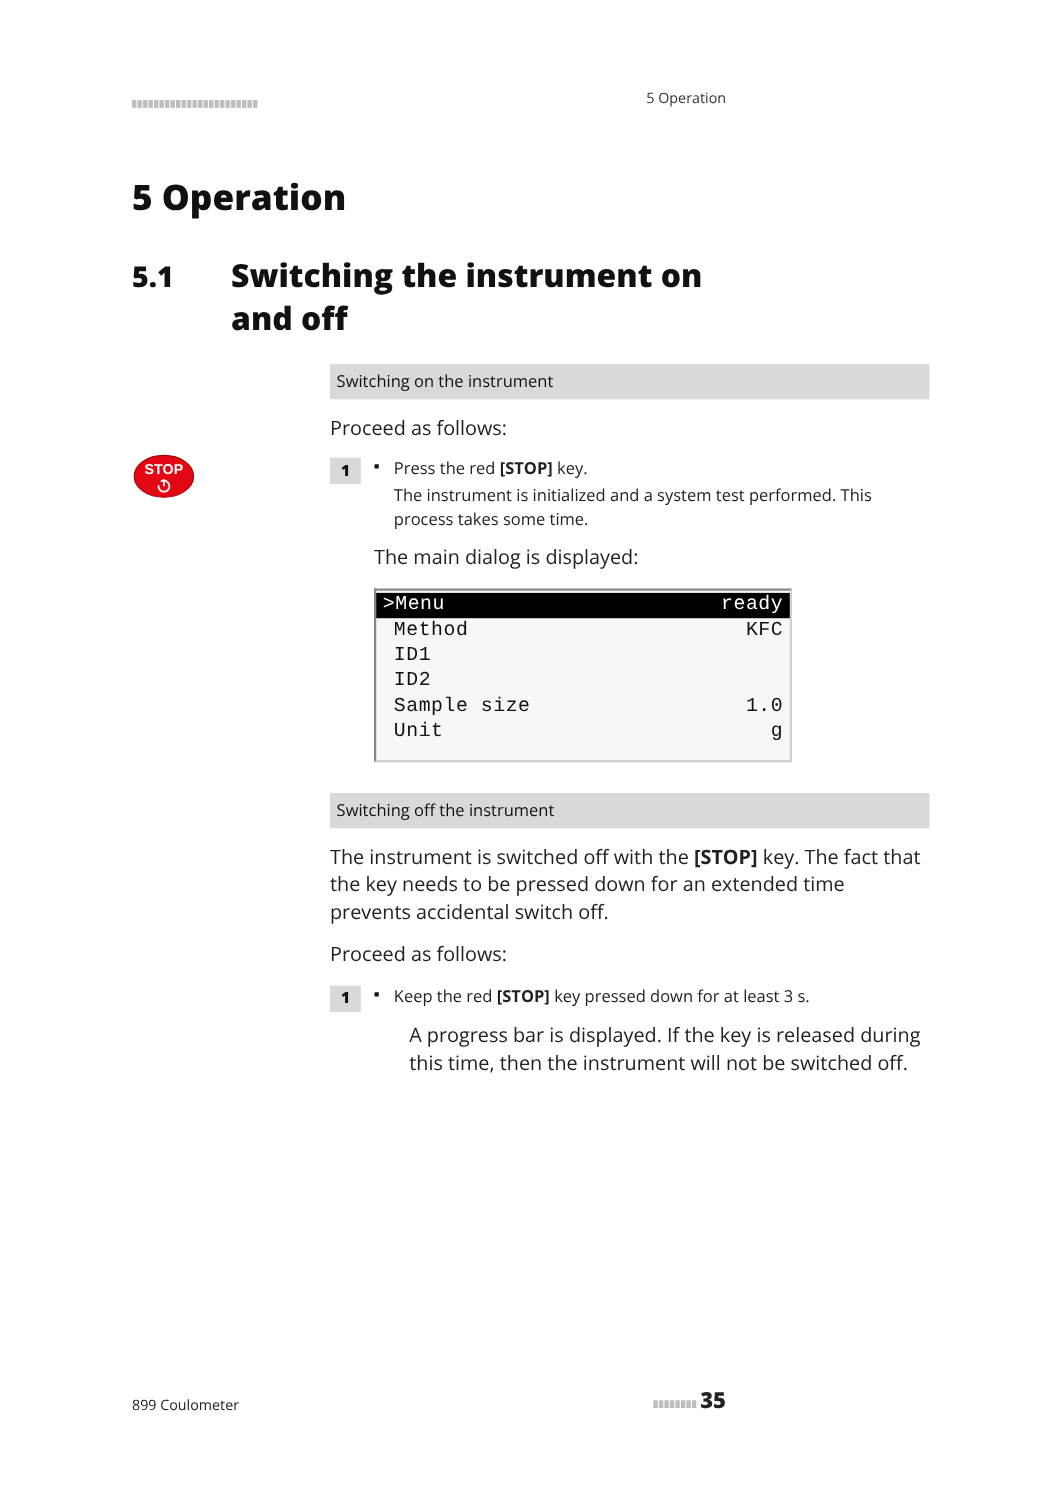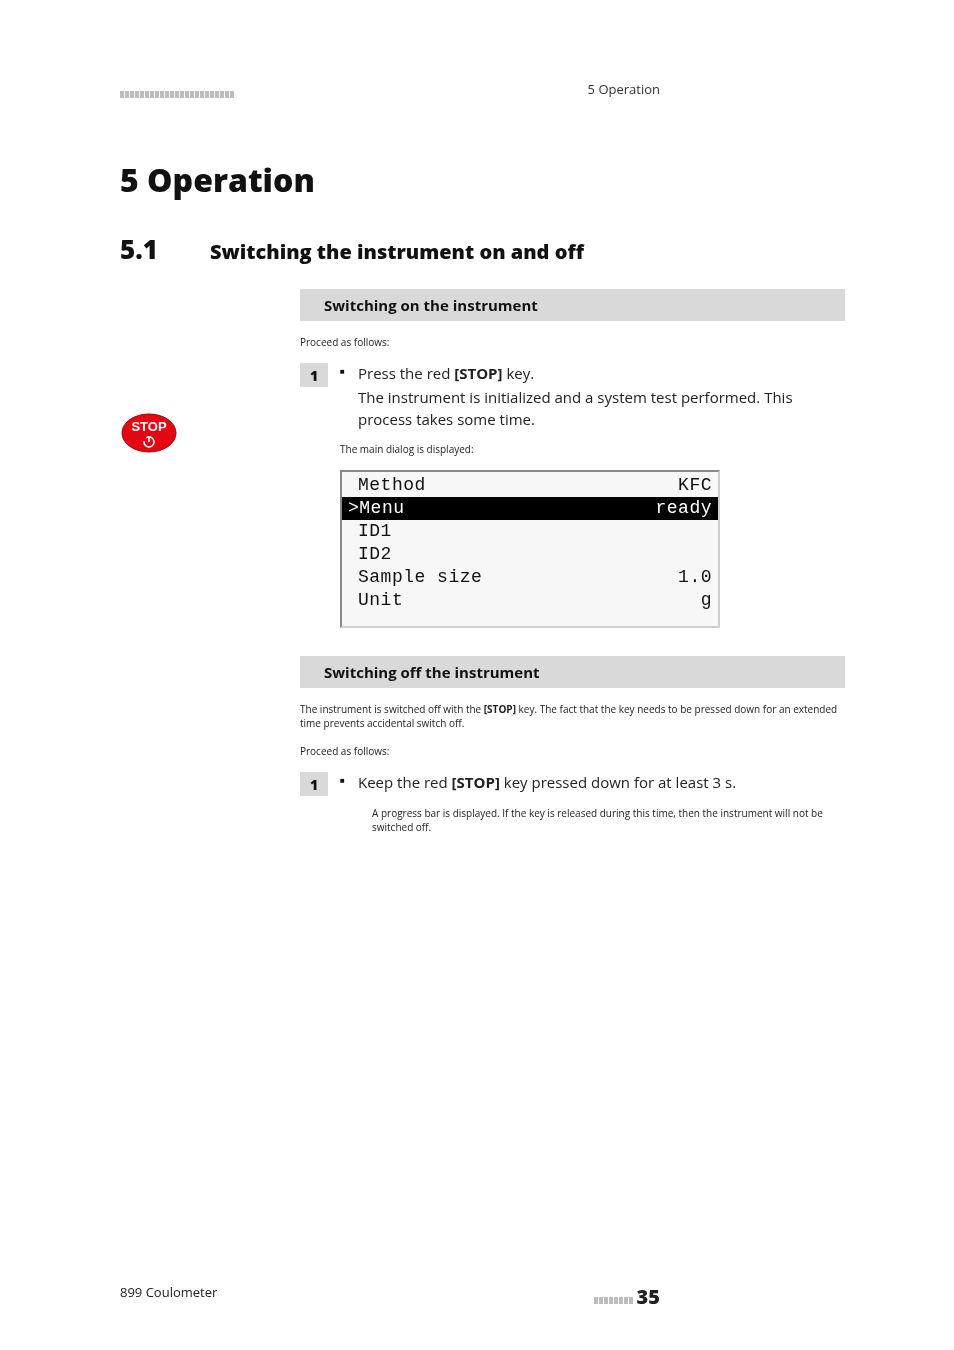--- a/index.html
+++ b/index.html
@@ -5,36 +5,36 @@
   * { box-sizing: border-box; margin: 0; padding: 0; }
   html, body { width: 954px; height: 1350px; background: #fff; font-family: "Segoe UI", "Open Sans", Arial, sans-serif; color: #222; }
   .page { position: relative; width: 780px; height: 1350px; padding: 80px 120px 0 120px; }
   .top-row { display: flex; justify-content: space-between; align-items: flex-end; margin-bottom: 60px; font-size: 13px; }
   .dashes { display: flex; gap: 1px; }
   .dashes span { display: inline-block; width: 4px; height: 7px; background: #bdbdbd; }
   .top-right { color: #333; }
   h1.chapter { font-size: 32px; font-weight: 800; color: #111; margin-bottom: 30px; }
   .section-row { display: flex; align-items: baseline; gap: 30px; margin-bottom: 22px; }
   .section-num { font-size: 26px; font-weight: 800; color: #111; min-width: 60px; }
-  .section-title { font-size: 20px; font-weight: 800; color: #111; }
+  .section-title { font-size: 29px; font-weight: 800; color: #111; }
   .indent-col { margin-left: 180px; width: 545px; }
-  .gray-bar { background: #d9d9d9; padding: 6px 24px; font-weight: 700; font-size: 15px; color: #111; margin-bottom: 14px; }
-  .para { font-size: 10px; color: #222; margin-bottom: 14px; line-height: 1.4; }
+  .gray-bar { background: #d9d9d9; padding: 6px 6px; font-weight: 400; font-size: 15px; color: #111; margin-bottom: 14px; }
+  .para { font-size: 18px; color: #222; margin-bottom: 14px; line-height: 1.4; }
   .step-wrap { position: relative; padding-left: 40px; margin-bottom: 10px; }
   .step-num { position: absolute; left: 0; top: 0; width: 28px; height: 24px; background: #d9d9d9; font-weight: 800; font-size: 14px; display: flex; align-items: center; justify-content: center; color: #111; }
   .bullet-line { position: relative; padding-left: 18px; font-size: 15px; line-height: 1.45; }
   .bullet-line::before { content: "■"; position: absolute; left: 0; top: 2px; font-size: 8px; color: #111; }
   .sub-para { font-size: 15px; line-height: 1.45; padding-left: 18px; margin-top: 2px; }
   .stop-icon { position: absolute; left: 120px; width: 58px; height: 42px; }
   .stop-icon svg { width: 100%; height: 100%; }
   .lcd { margin: 10px 0 28px 0; border: 2px solid #cfcfcf; border-top-color: #888; border-left-color: #888; background: #f7f7f7; padding: 0; width: 380px; }
   .lcd-inner { font-family: "Lucida Console","Courier New",monospace; font-size: 18px; line-height: 1.28; color: #111; padding: 2px 0 14px 0; letter-spacing: 0.5px; }
   .lcd-row { display: flex; justify-content: space-between; padding: 0 6px; }
   .lcd-row.inv { background: #000; color: #fff; padding: 0 6px; }
-  .footer { position: absolute; left: 120px; right: 120px; bottom: 40px; display: flex; justify-content: space-between; align-items: flex-start; font-size: 13px; }
+  .footer { position: absolute; left: 120px; right: 120px; bottom: 64px; display: flex; justify-content: space-between; align-items: flex-end; font-size: 13px; }
   .footer .dashes span { width: 4px; height: 7px; }
   .footer-right { display: flex; align-items: baseline; gap: 4px; }
   .footer-page { font-size: 20px; font-weight: 800; }
   b { font-weight: 700; }
 </style>
 </head>
 <body>
 
 <div class="page">
 
@@ -91,27 +91,27 @@
     <div class="step-wrap">
       <div class="step-num">1</div>
       <div class="bullet-line">
         <span>Press the red </span><b>[STOP]</b><span> key.</span>
       </div>
       <div class="sub-para">The instrument is initialized and a system test performed. This process takes some time.</div>
       <div class="para" style="margin-top:12px; padding-left:0;">The main dialog is displayed:</div>
 
       <div class="lcd">
         <div class="lcd-inner">
+          <div class="lcd-row inv">
+              <span>&gt;Menu</span>
+              <span>ready</span>
+            </div>
           <div class="lcd-row">
               <span style="padding-left:10px">Method</span>
               <span>KFC</span>
-            </div>
-          <div class="lcd-row inv">
-              <span>&gt;Menu</span>
-              <span>ready</span>
             </div>
           <div class="lcd-row">
               <span style="padding-left:10px">ID1</span>
               <span></span>
             </div>
           <div class="lcd-row">
               <span style="padding-left:10px">ID2</span>
               <span></span>
             </div>
           <div class="lcd-row">

